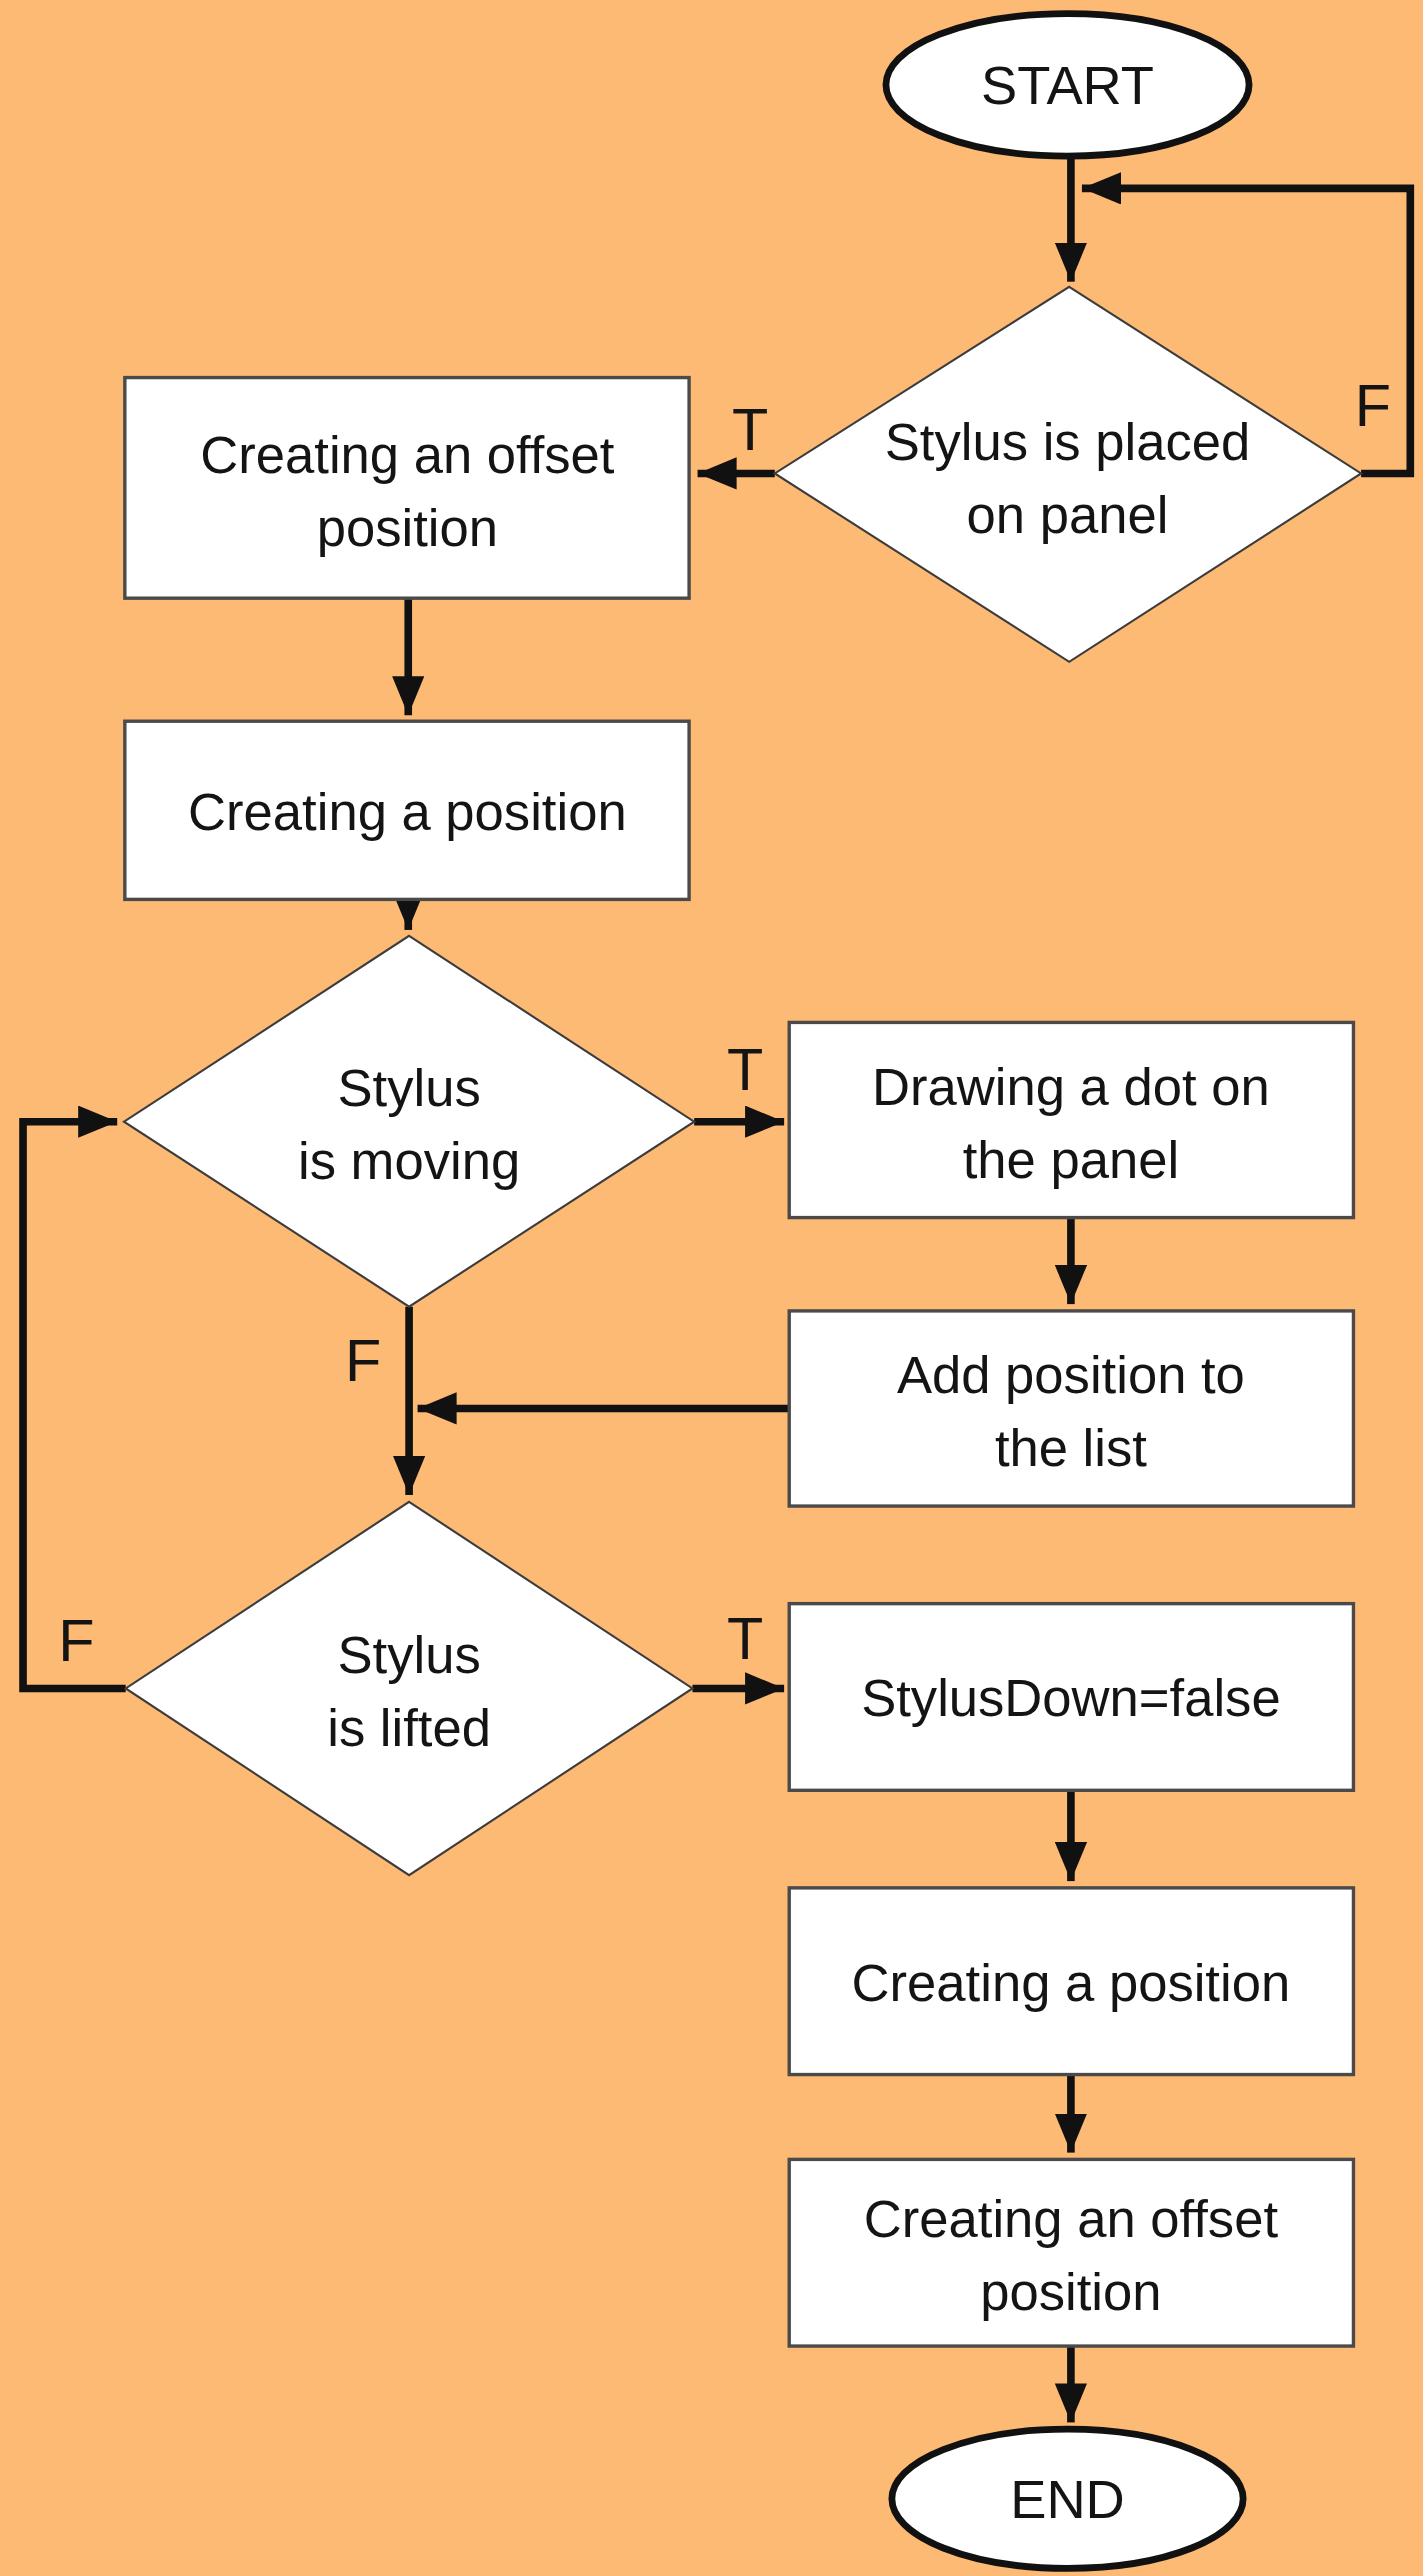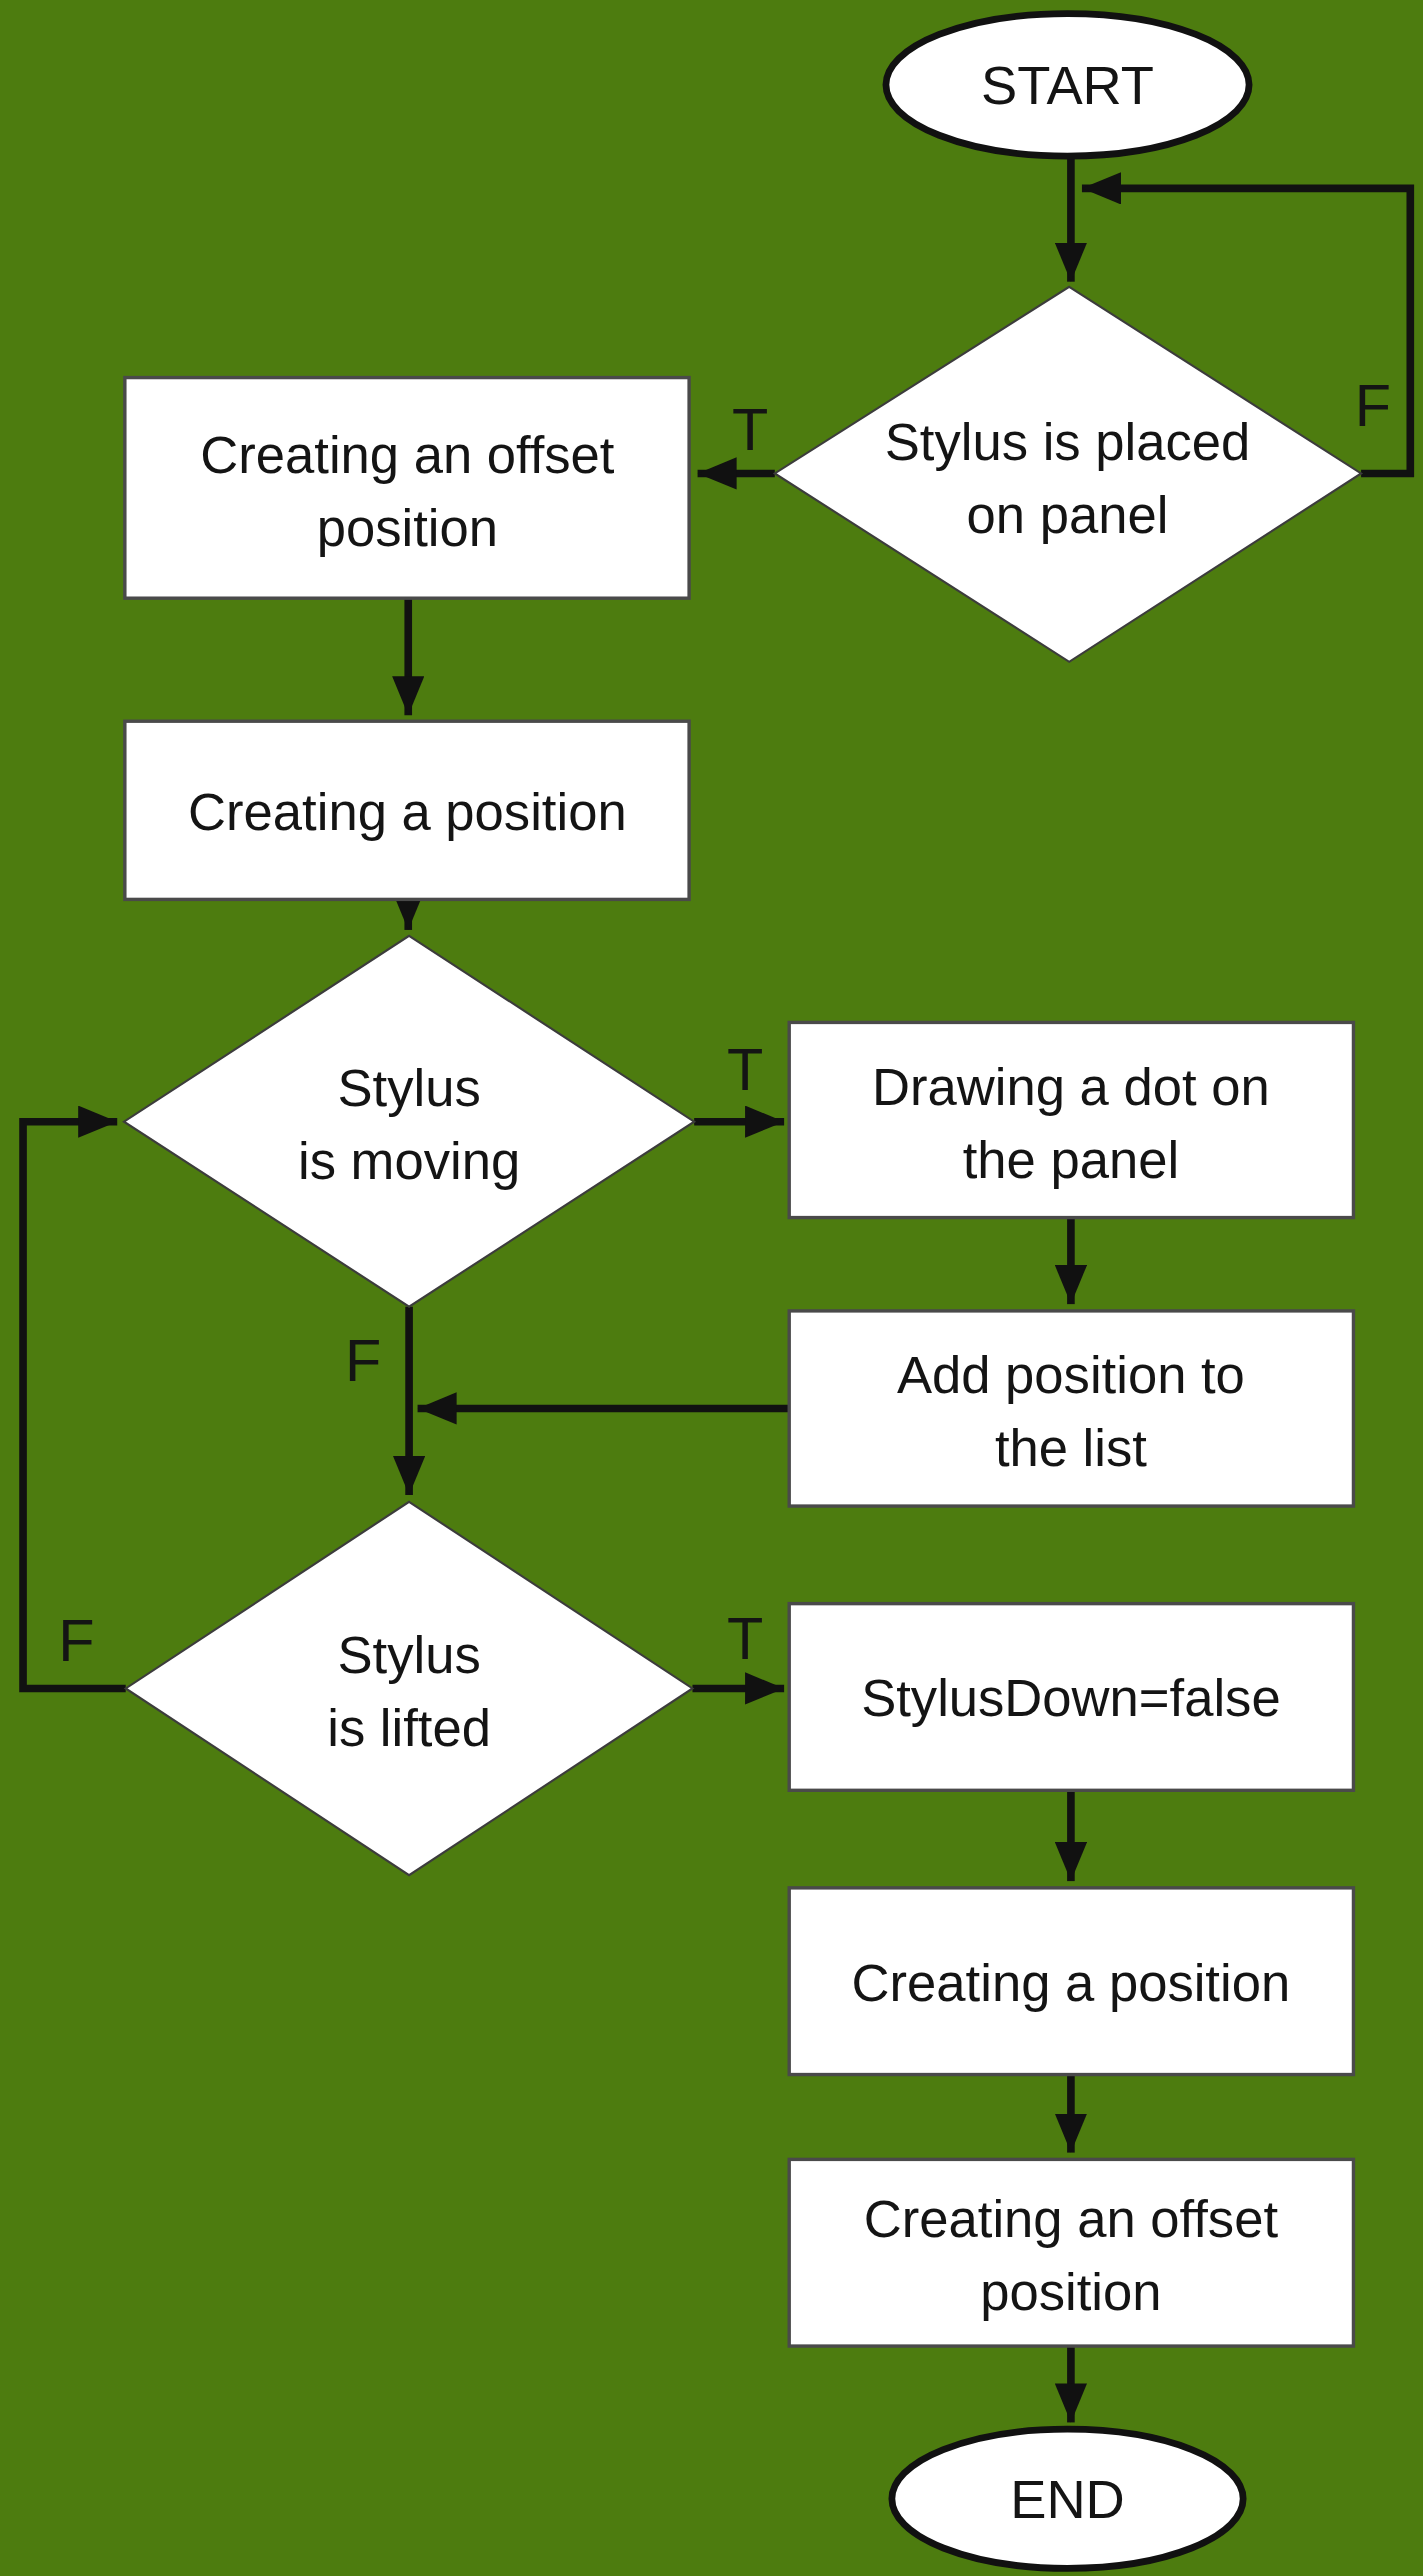--- a/index.html
+++ b/index.html
@@ -3,21 +3,21 @@
 <meta charset="utf-8">
 <style>
   html, body {
     margin: 0;
     padding: 0;
     background: #ffffff;
   }
   .page {
     width: 1424px;
     height: 2576px;
-    background: #4d7c0f;
+    background: #fdba74;
     position: relative;
     font-family: "Liberation Sans", sans-serif;
     text-decoration: underline;
   }
   svg { display: block; }
 
   .flow-line {
     fill: none;
     stroke: #111111;
     stroke-width: 9;

